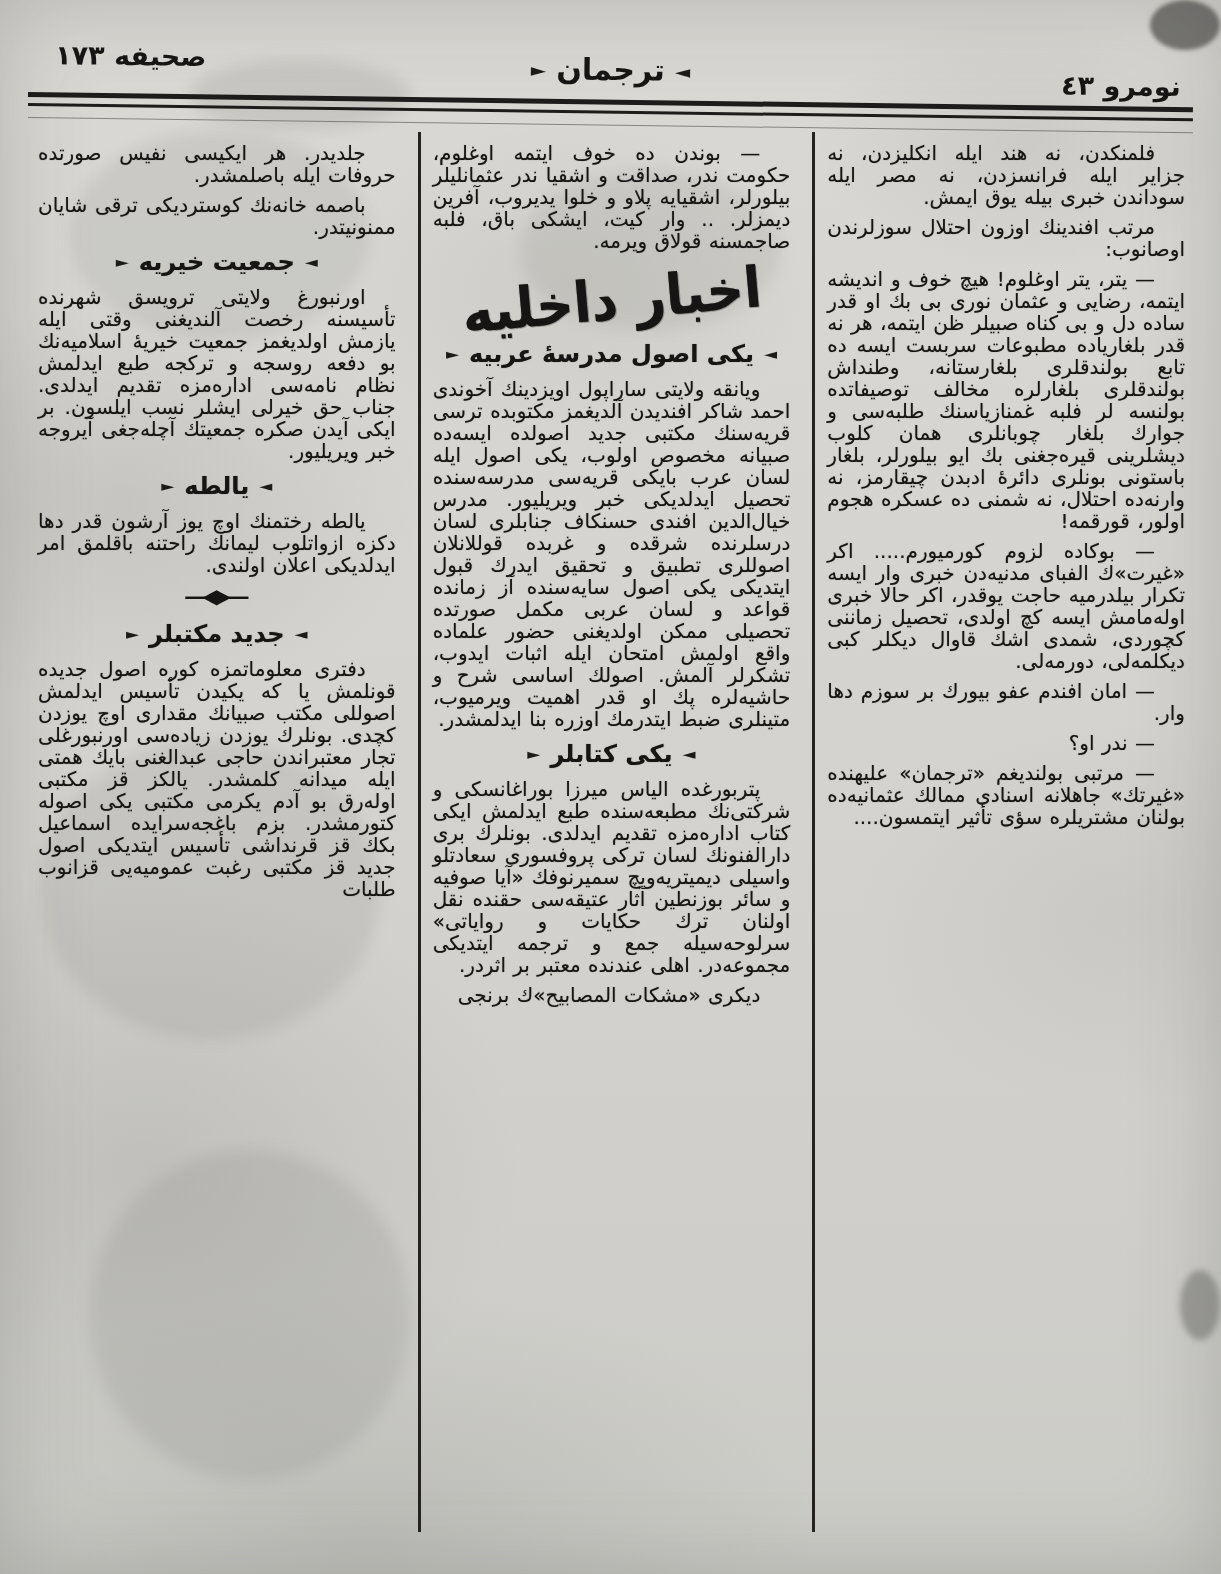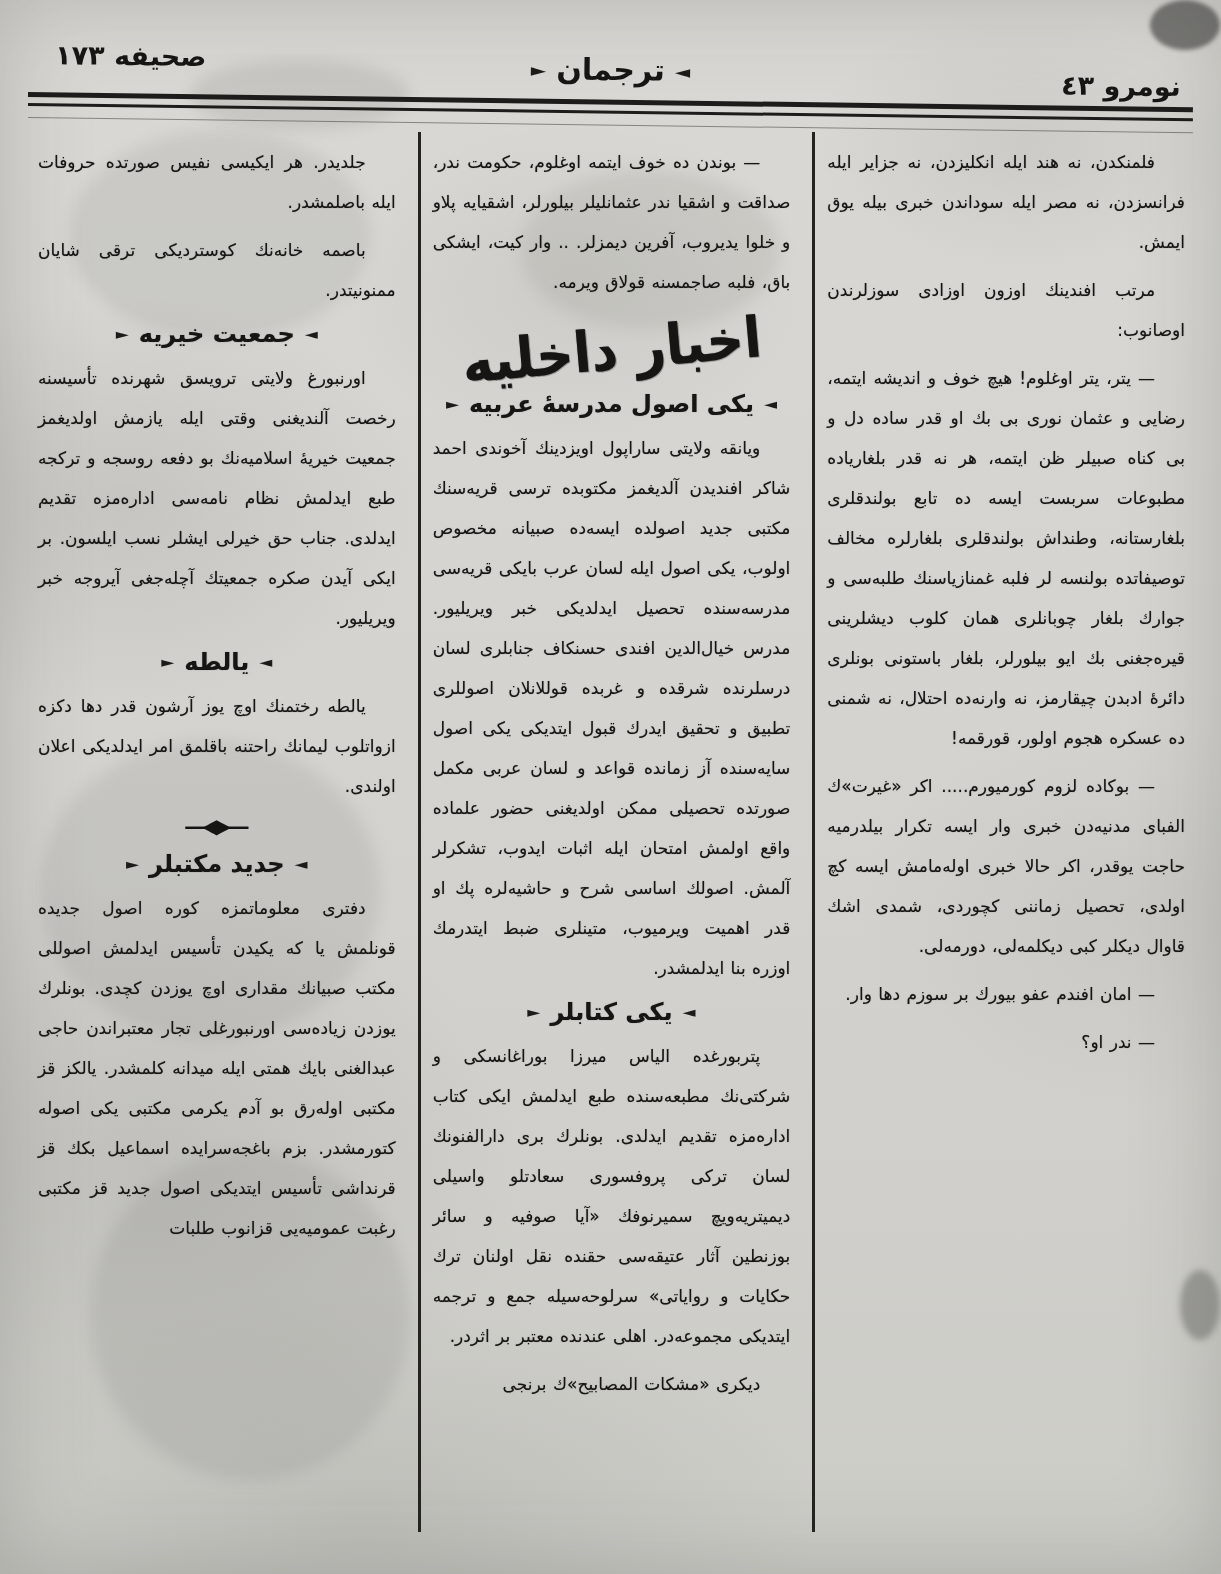--- a/index.html
+++ b/index.html
@@ -36,21 +36,21 @@
   .rule{position:absolute;left:28px;width:1165px;background:#1d1c1a;transform:rotate(.75deg);transform-origin:left center;}
   .rule1{top:92px;height:5px;}
   .rule2{top:103px;height:3px;}
   .rule3{top:117px;height:1px;background:rgba(35,34,32,.45);}
 
   
   .cols{position:absolute;top:132px;left:26px;right:22px;height:1400px;display:flex;}
   .col{flex:1 1 0;padding:10px 14px 0 12px;}
   .col:nth-child(1),.col:nth-child(2){border-left:3px solid #242320;margin-left:8px;}
   .para{
-    margin:0 0 8px 0;font-size:17px;line-height:40px;text-align:justify;
+    margin:0 0 8px 0;font-size:20px;line-height:22px;text-align:justify;
     text-indent:30px;text-shadow:0 0 1px rgba(25,24,22,.45);
     word-spacing:1px;
   }
   .subhead{display:flex;align-items:center;justify-content:center;gap:10px;
     margin:10px 0 10px;font-size:24px;font-weight:bold;direction:ltr;}
   .subhead .htext{text-shadow:0 0 1px rgba(25,24,22,.5);}
   .dart{font-size:17px;color:#1c1b19;transform:scaleY(.85);display:inline-block;}
   .big-title{
     margin:18px 0 6px;text-align:center;font-size:52px;font-weight:bold;
     transform:rotate(-5deg) scaleY(1.08);letter-spacing:0;
@@ -79,25 +79,26 @@
     <span class="issueno">نومرو ٤٣</span>
   </header>
 
   <div class="rule rule1"></div>
   <div class="rule rule2"></div>
   <div class="rule rule3"></div>
 
   <main class="cols" dir="rtl">
     <section class="col">
         <p class="para">فلمنكدن، نه هند ايله انكليزدن، نه جزاير ايله فرانسزدن، نه مصر ايله سوداندن خبرى بيله يوق ايمش.</p>
-        <p class="para">مرتب افندينك اوزون اوزادى سوزلرندن اوصانوب:</p>
+        <p class="para">مرتب افندينك اوزون احتلال سوزلرندن اوصانوب:</p>
         <p class="para">— يتر، يتر اوغلوم! هيچ خوف و انديشه ايتمه، رضايى و عثمان نورى بى بك او قدر ساده دل و بى كناه صبيلر ظن ايتمه، هر نه قدر بلغارياده مطبوعات سربست ايسه ده تابع بولندقلرى بلغارستانه، وطنداش بولندقلرى بلغارلره مخالف توصيفاتده بولنسه لر فلبه غمنازياسنك طلبه‌سى و جوارك بلغار چوبانلرى همان كلوب ديشلرينى قيره‌جغنى بك ايو بيلورلر، بلغار باستونى بونلرى دائرهٔ ادبدن چيقارمز، نه وارنه‌ده احتلال، نه شمنى ده عسكره هجوم اولور، قورقمه!</p>
         <p class="para">— بوكاده لزوم كورميورم..... اكر «غيرت»ك الفباى مدنيه‌دن خبرى وار ايسه تكرار بيلدرميه حاجت يوقدر، اكر حالا خبرى اوله‌مامش ايسه كچ اولدى، تحصيل زماننى كچوردى، شمدى اشك قاوال ديكلر كبى ديكلمه‌لى، دورمه‌لى.</p>
         <p class="para">— امان افندم عفو بيورك بر سوزم دها وار.</p>
         <p class="para">— ندر او؟</p>
+        <p class="para">— مرتبى بولنديغم «ترجمان» عليهنده «غيرتك» جاهلانه اسنادى ممالك عثمانيه‌ده بولنان مشتريلره سؤى تأثير ايتمسون....</p>
       </section>
     <section class="col">
         <p class="para">— بوندن ده خوف ايتمه اوغلوم، حكومت ندر، صداقت و اشقيا ندر عثمانليلر بيلورلر، اشقيايه پلاو و خلوا يديروب، آفرين ديمزلر. .. وار كيت، ايشكى باق، فلبه صاجمسنه قولاق ويرمه.</p>
         <div class="big-title">اخبار داخليه</div>
         <div class="subhead">
           <span class="dart">►</span>
           <span class="htext">يكى اصول مدرسهٔ عربيه</span>
           <span class="dart">◄</span>
         </div>
         <p class="para">ويانقه ولايتى ساراپول اويزدينك آخوندى احمد شاكر افنديدن آلديغمز مكتوبده ترسى قريه‌سنك مكتبى جديد اصولده ايسه‌ده صبيانه مخصوص اولوب، يكى اصول ايله لسان عرب بايكى قريه‌سى مدرسه‌سنده تحصيل ايدلديكى خبر ويريليور. مدرس خيال‌الدين افندى حسنكاف جنابلرى لسان درسلرنده شرقده و غربده قوللانلان اصوللرى تطبيق و تحقيق ايدرك قبول ايتديكى يكى اصول سايه‌سنده آز زمانده قواعد و لسان عربى مكمل صورتده تحصيلى ممكن اولديغنى حضور علماده واقع اولمش امتحان ايله اثبات ايدوب، تشكرلر آلمش. اصولك اساسى شرح و حاشيه‌لره پك او قدر اهميت ويرميوب، متينلرى ضبط ايتدرمك اوزره بنا ايدلمشدر.</p>

